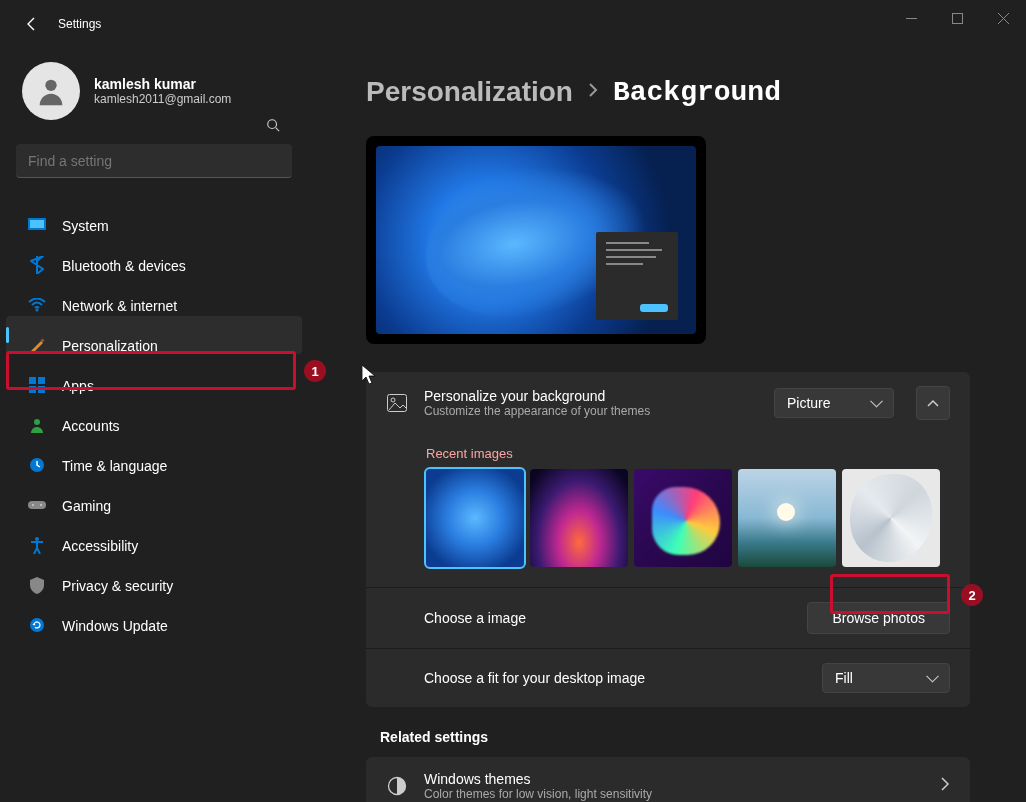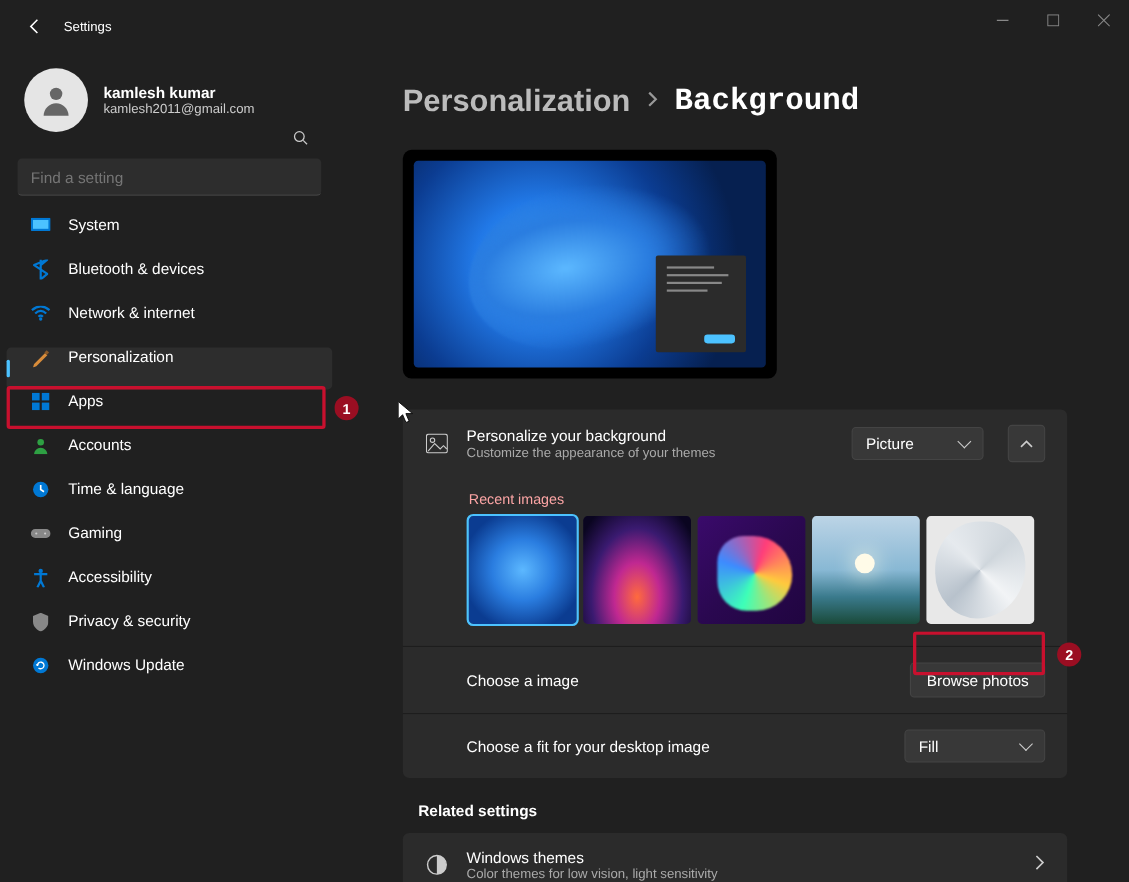--- a/index.html
+++ b/index.html
@@ -44,21 +44,21 @@
   .search-wrap { padding:0 16px; margin-bottom:18px; }
   .search {
     width:100%; height:34px; background:#2d2d2d; border:none;
     border-bottom:1px solid #555; border-radius:4px;
     color:#fff; padding:0 36px 0 12px; font-size:14px;
     position:relative;
   }
   .search-icon { position:absolute; right:28px; margin-top:-26px; color:#ccc; }
   .nav { list-style:none; }
   .nav-item {
-    display:flex; align-items:flex-start; gap:16px;
+    display:flex; align-items:flex-end; gap:16px;
     height:38px; padding:0 0 0 22px; margin:2px 6px;
     border-radius:4px; font-size:14px; cursor:pointer;
     position:relative;
   }
   .nav-item.active { background:#2d2d2d; }
   .nav-item.active::before {
     content:""; position:absolute; left:0; top:11px; bottom:11px; width:3px;
     background:#4cc2ff; border-radius:2px;
   }
   .nav-icon { width:18px; height:18px; display:flex; align-items:center; justify-content:center; }
@@ -125,21 +125,21 @@
     transform: translateY(-70%) rotate(45deg);
   }
   .expand-btn {
     width:34px; height:34px; background:#383838; border:1px solid #444;
     border-radius:4px; display:flex;align-items:center;justify-content:center;
     cursor:pointer; margin-left:6px;
   }
   .expand-btn svg { transform:rotate(180deg);}
   .browse-btn {
     background:#383838; border:1px solid #444; border-radius:4px;
-    padding:7px 14px; font-size:14px; cursor:pointer;
+    padding:7px 24px; font-size:14px; cursor:pointer;
   }
   
   .recent-block { padding:12px 20px 20px 60px; }
   .recent-label { font-size:13px; color:#fca5a5; margin-bottom:8px; }
   .thumbs { display:flex; gap:6px; }
   .thumb {
     width:98px; height:98px; border-radius:4px; cursor:pointer;
     overflow:hidden; position:relative;
   }
   .thumb.selected { outline:2px solid #4cc2ff; }

